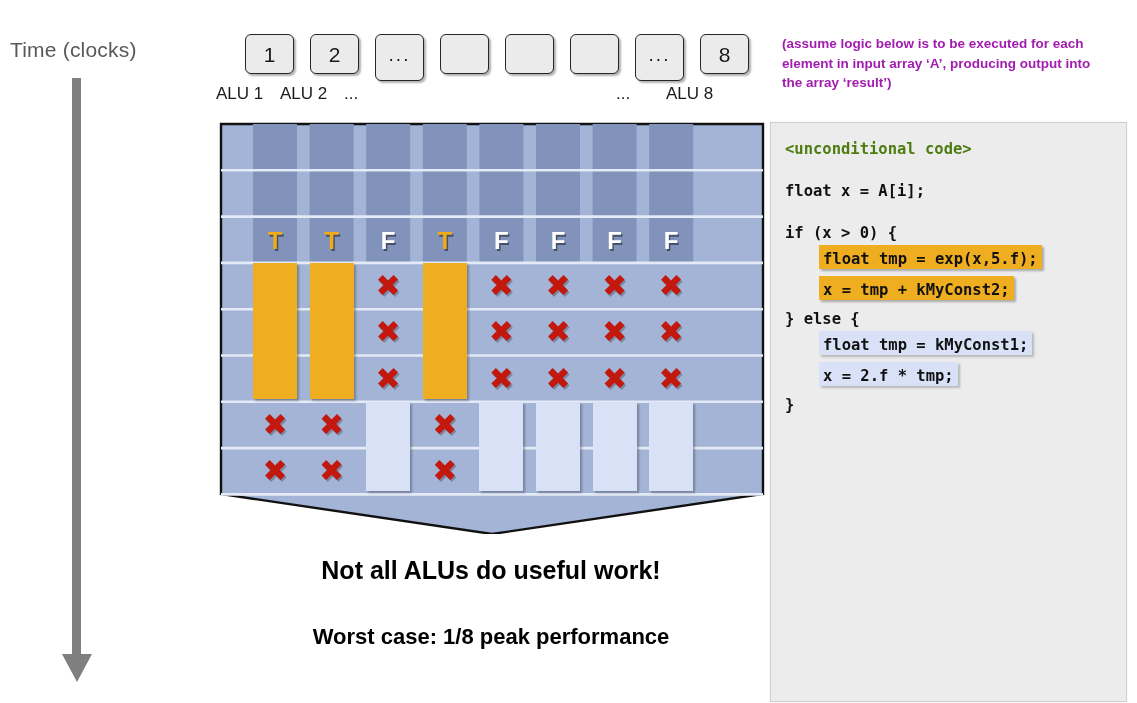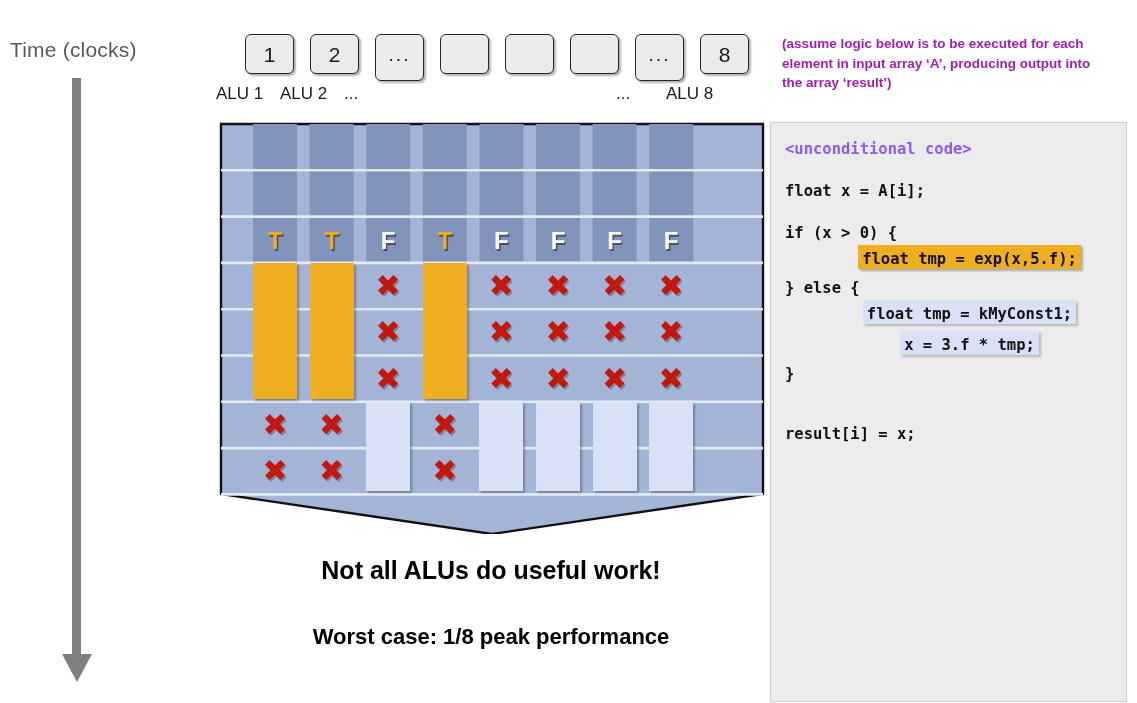--- a/index.html
+++ b/index.html
@@ -93,34 +93,34 @@
     box-shadow:0 0 0 1px rgba(0,0,0,.02);
   }
   #code-lines{
     position:absolute;left:14px;top:14px;right:6px;
     font-family:"DejaVu Sans Mono", monospace;
     font-size:15.5px;font-weight:bold;
     color:#111;
   }
   .cl{position:relative;height:24px;line-height:24px;white-space:pre;}
   .cl.gap{height:18px;}
-  .cl.dim{color:#8b5cf6;}
+  .cl.dim{color:#4d7c0f;}
   .cl.hl-orange{
     background:#efad20;display:inline-block;
     padding:2px 4px 2px 4px;box-sizing:border-box;
     box-shadow:2px 2px 2px rgba(0,0,0,.28);
     margin-left:34px;
   }
   .cl.hl-blue{
     background:#d9e1f7;display:inline-block;
     padding:2px 4px 2px 4px;box-sizing:border-box;
     box-shadow:2px 2px 2px rgba(0,0,0,.22);
     margin-left:34px;
   }
-  .hl-row{height:31px;text-align:center;}
+  .hl-row{height:31px;}
 </style>
 </head>
 <body>
 
 <div class="abs" id="time-label">Time (clocks)</div>
 <div class="abs" id="time-arrow-shaft"></div>
 <div class="abs" id="time-arrow-head"></div>
 
 <div class="abs" id="alu-row">
     <div class="alu-box" style="left: 0px;">1</div>
@@ -211,21 +211,21 @@
 
 <div class="abs" id="note-text">(assume logic below is to be executed for each element in input array ‘A’, producing output into the array ‘result’)</div>
 <div class="abs" id="code-panel">
   <div id="code-lines">
       <div class="cl dim">&lt;unconditional code&gt;</div>
       <div class="cl gap"></div>
       <div class="cl">float x = A[i];</div>
       <div class="cl gap"></div>
       <div class="cl">if (x &gt; 0) {</div>
       <div class="cl hl-row"><span class="cl hl-orange">float tmp = exp(x,5.f);</span></div>
+      <div class="cl hl-row"><span class="cl hl-orange">x = tmp + kMyConst2;</span></div>
       <div class="cl">} else {</div>
       <div class="cl hl-row"><span class="cl hl-blue">float tmp = kMyConst1;</span></div>
-      <div class="cl hl-row"><span class="cl hl-blue">x = 3.f * tmp;</span></div>
+      <div class="cl hl-row"><span class="cl hl-blue">x = 2.f * tmp;</span></div>
       <div class="cl">}</div>
       <div class="cl gap"></div>
       <div class="cl gap"></div>
-      <div class="cl">result[i] = x;</div>
     </div>
 </div>
 
 </body></html>

